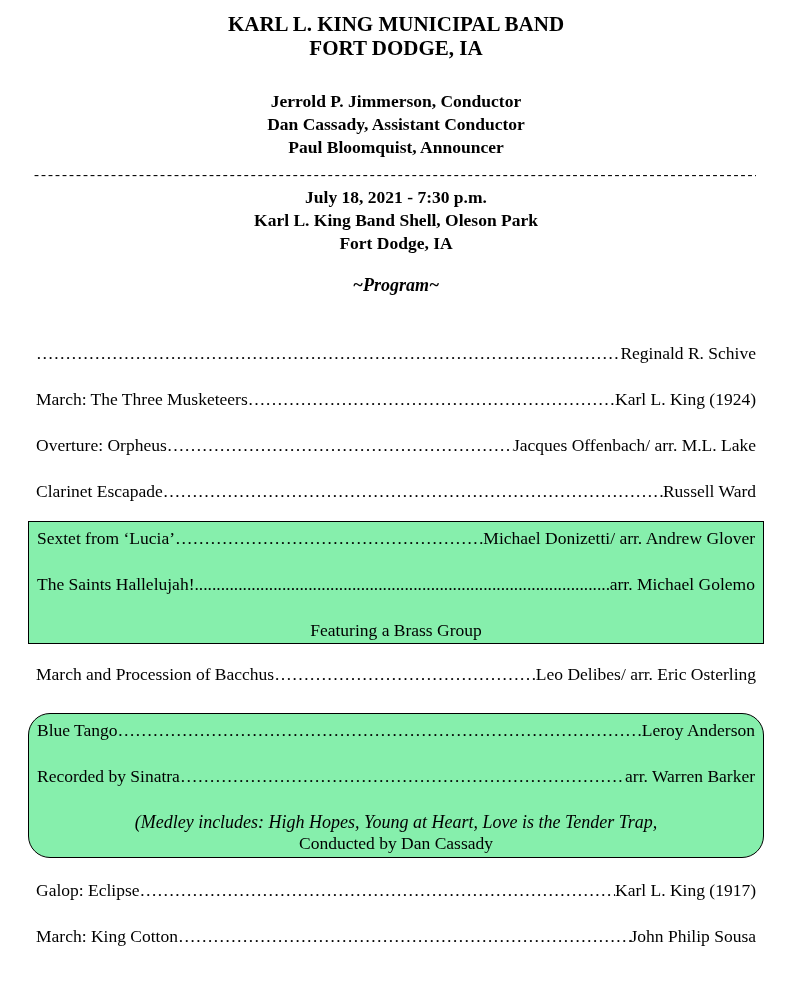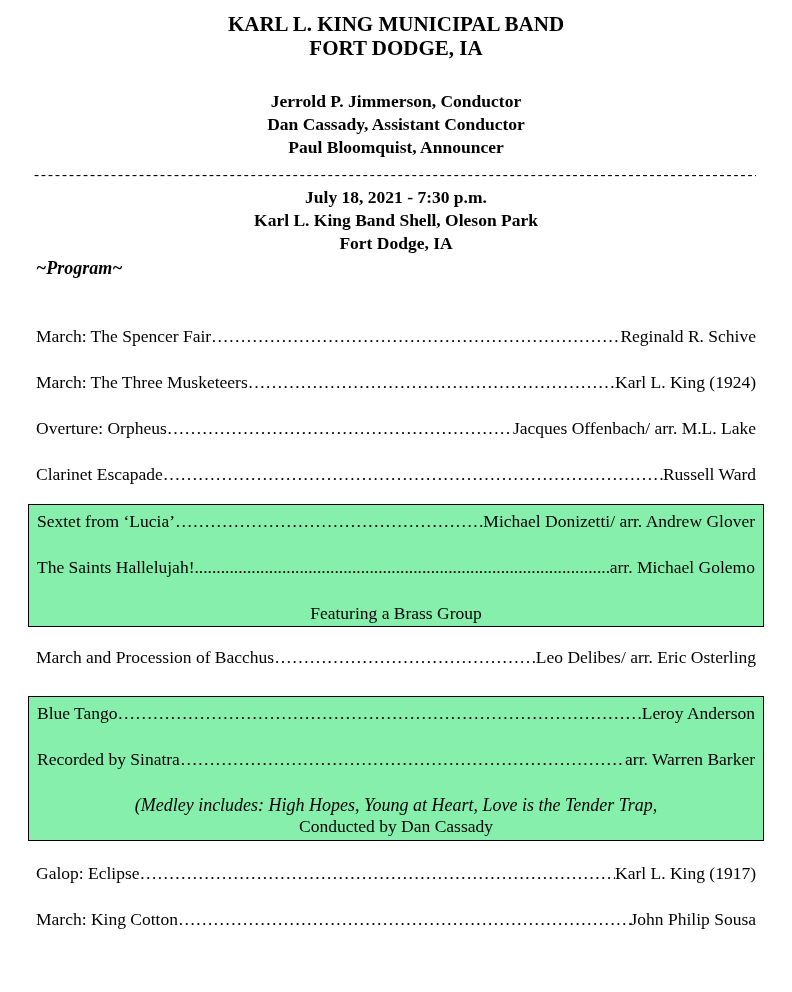--- a/index.html
+++ b/index.html
@@ -18,35 +18,35 @@
   .staff div { font-size:17.5px; font-weight:bold; line-height:23px; }
   .divider {
     margin-top:8px; margin-left:-2px;
     white-space:nowrap; overflow:hidden;
     font-size:15px; line-height:14px; letter-spacing:2px;
     width:722px;
   }
   .event { margin-top:5px; text-align:center; }
   .event div { font-size:17.5px; font-weight:bold; line-height:23px; }
   .program-heading {
-    margin-top:3px; 
+    margin-top:20px; text-align:center;
     font-size:18px; font-weight:bold; font-style:italic; line-height:20px;
   }
   .program { margin-top:48px; font-size:17.5px; }
   .row { display:flex; align-items:baseline; line-height:20px; margin:0 0 26px 0; }
   .row .t { white-space:nowrap; flex:0 0 auto; }
   .row .leader { flex:1 1 auto; min-width:0; overflow:hidden; white-space:nowrap; }
   .row .c { white-space:nowrap; flex:0 0 auto; }
   .box {
     border:1px solid #000000;
     background:#86efac;
     padding:6px 8px 3px 8px;
   }
   .box1 { margin:-6px -8px 20px -8px; }
-  .box2 { margin:29px -8px 22px -8px; }
+  .box2 { margin:29px -8px 22px -8px;border-radius:22px; }
   .box .row:last-of-type { margin-bottom:0; }
   .box-note { text-align:center; line-height:20px; font-size:17.5px; }
   .medley { font-size:18px; line-height:21px; }
   .medley .it { font-style:italic; }
   .conducted { text-align:center; font-size:17.5px; line-height:21px; }
 </style>
 </head>
 <body>
 
 <div class="page">
@@ -68,21 +68,20 @@
     <div>July 18, 2021 - 7:30 p.m.</div>
     <div>Karl L. King Band Shell, Oleson Park</div>
     <div>Fort Dodge, IA</div>
   </div>
 
   <div class="program-heading">~Program~</div>
 
   <div class="program">
 
     <div class="row">
-      <span class="t">March: The Spencer Fair</span>
       <span class="leader">……………………………………………………………………………………………………………………………………………………………………………………</span>
       <span class="c">Reginald R. Schive</span>
     </div>
 
     <div class="row">
       <span class="t">March: The Three Musketeers</span>
       <span class="leader">……………………………………………………………………………………………………………………………………………………………………………………</span>
       <span class="c">Karl L. King (1924)</span>
     </div>
 

